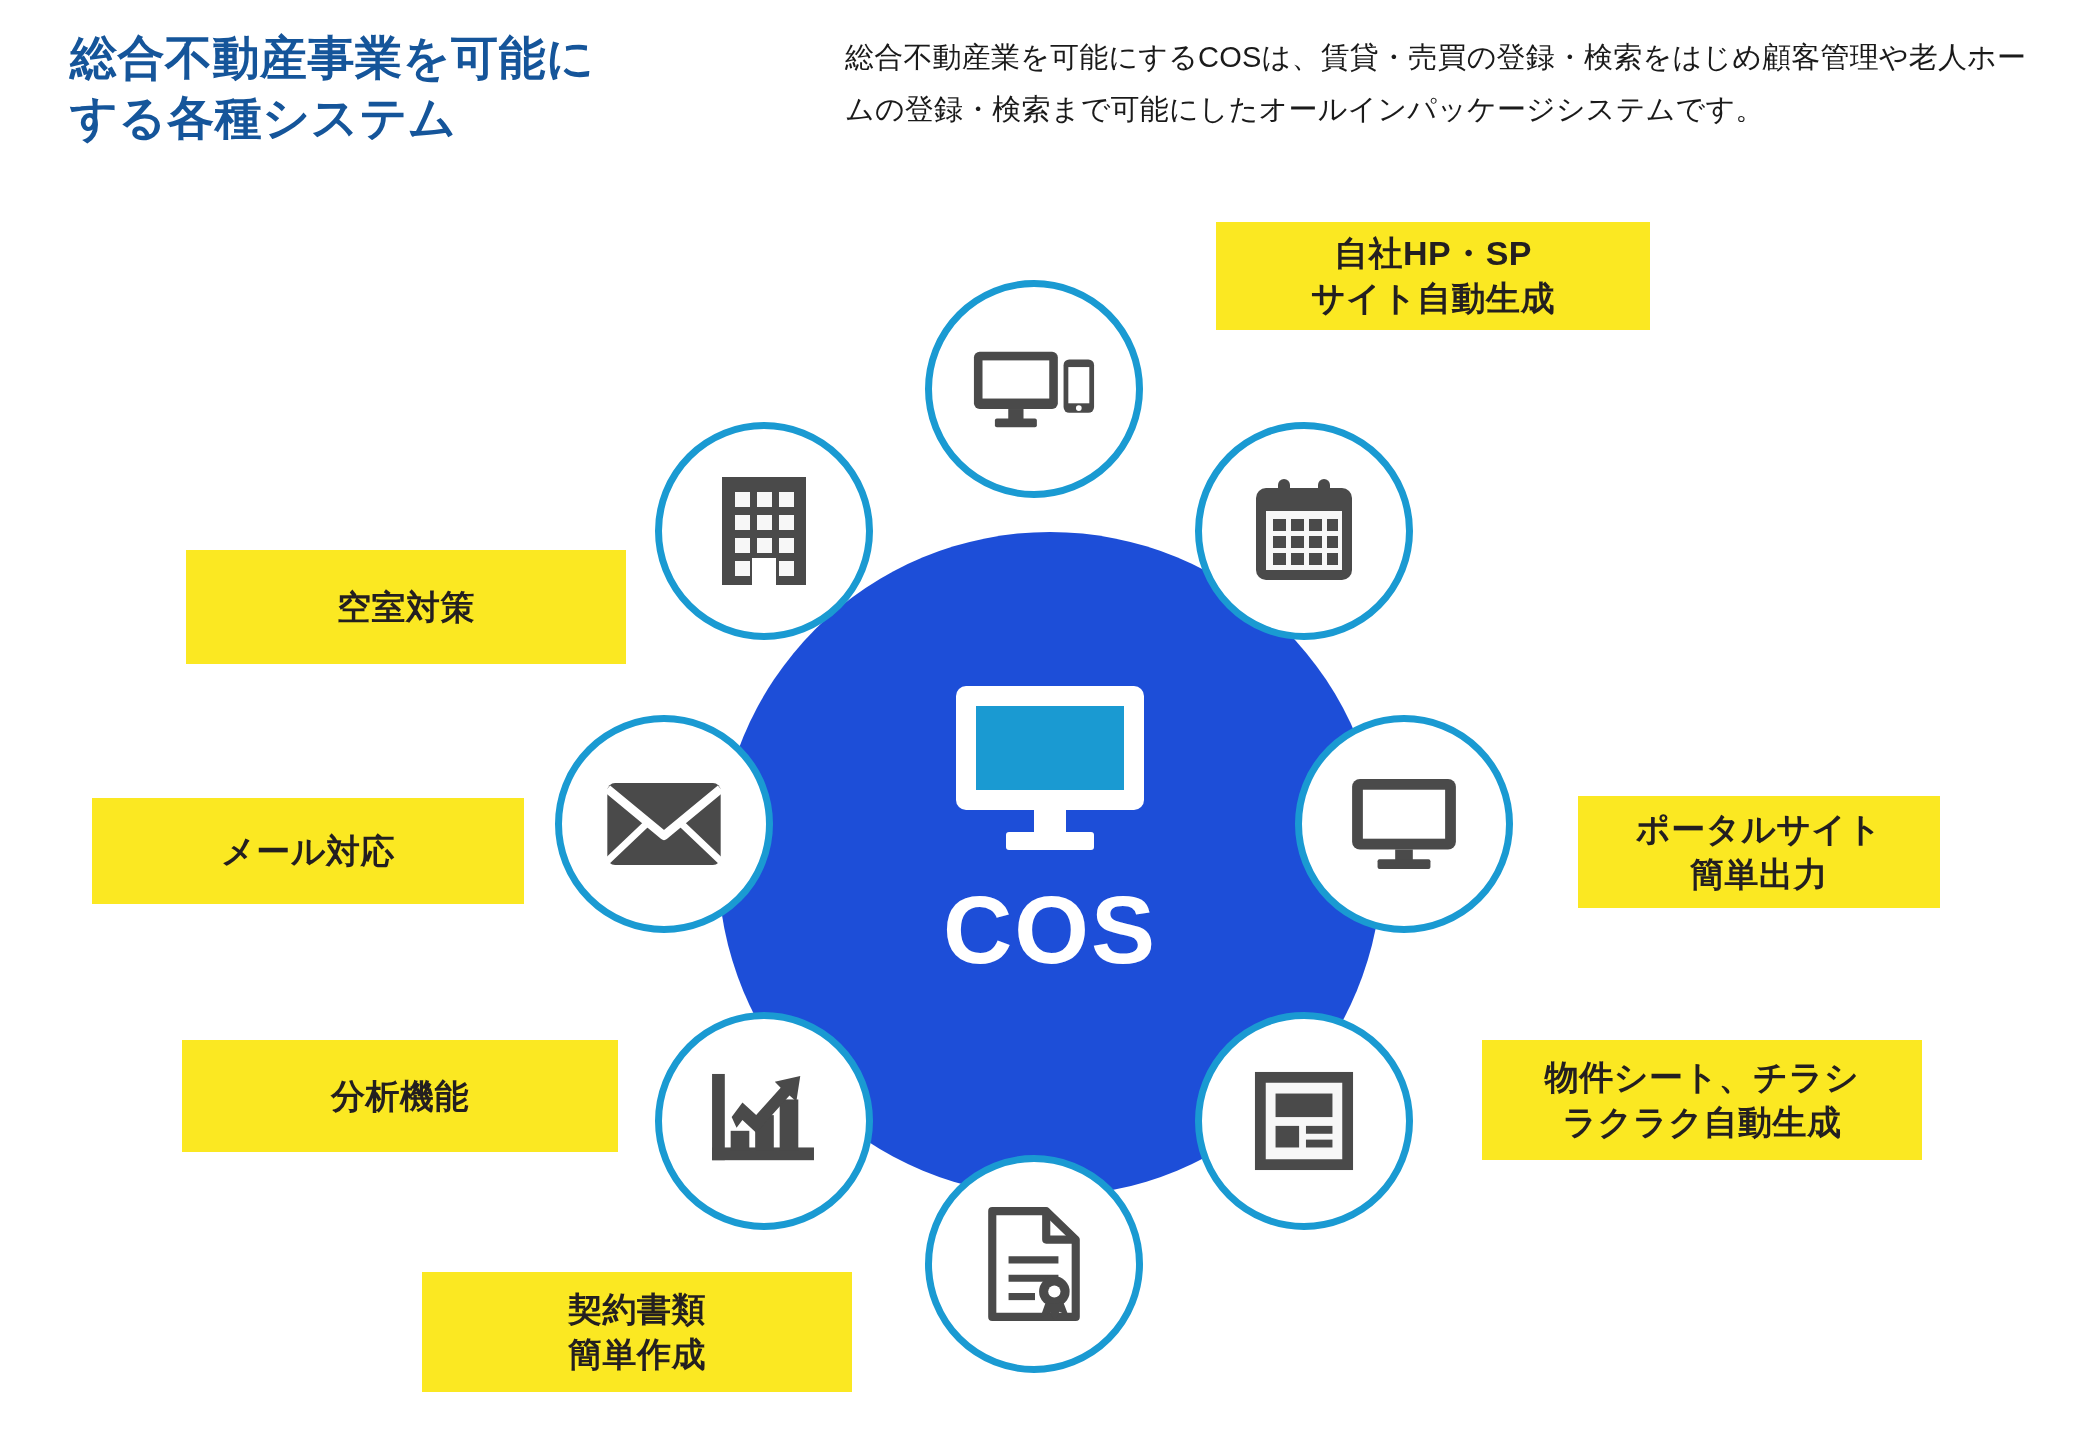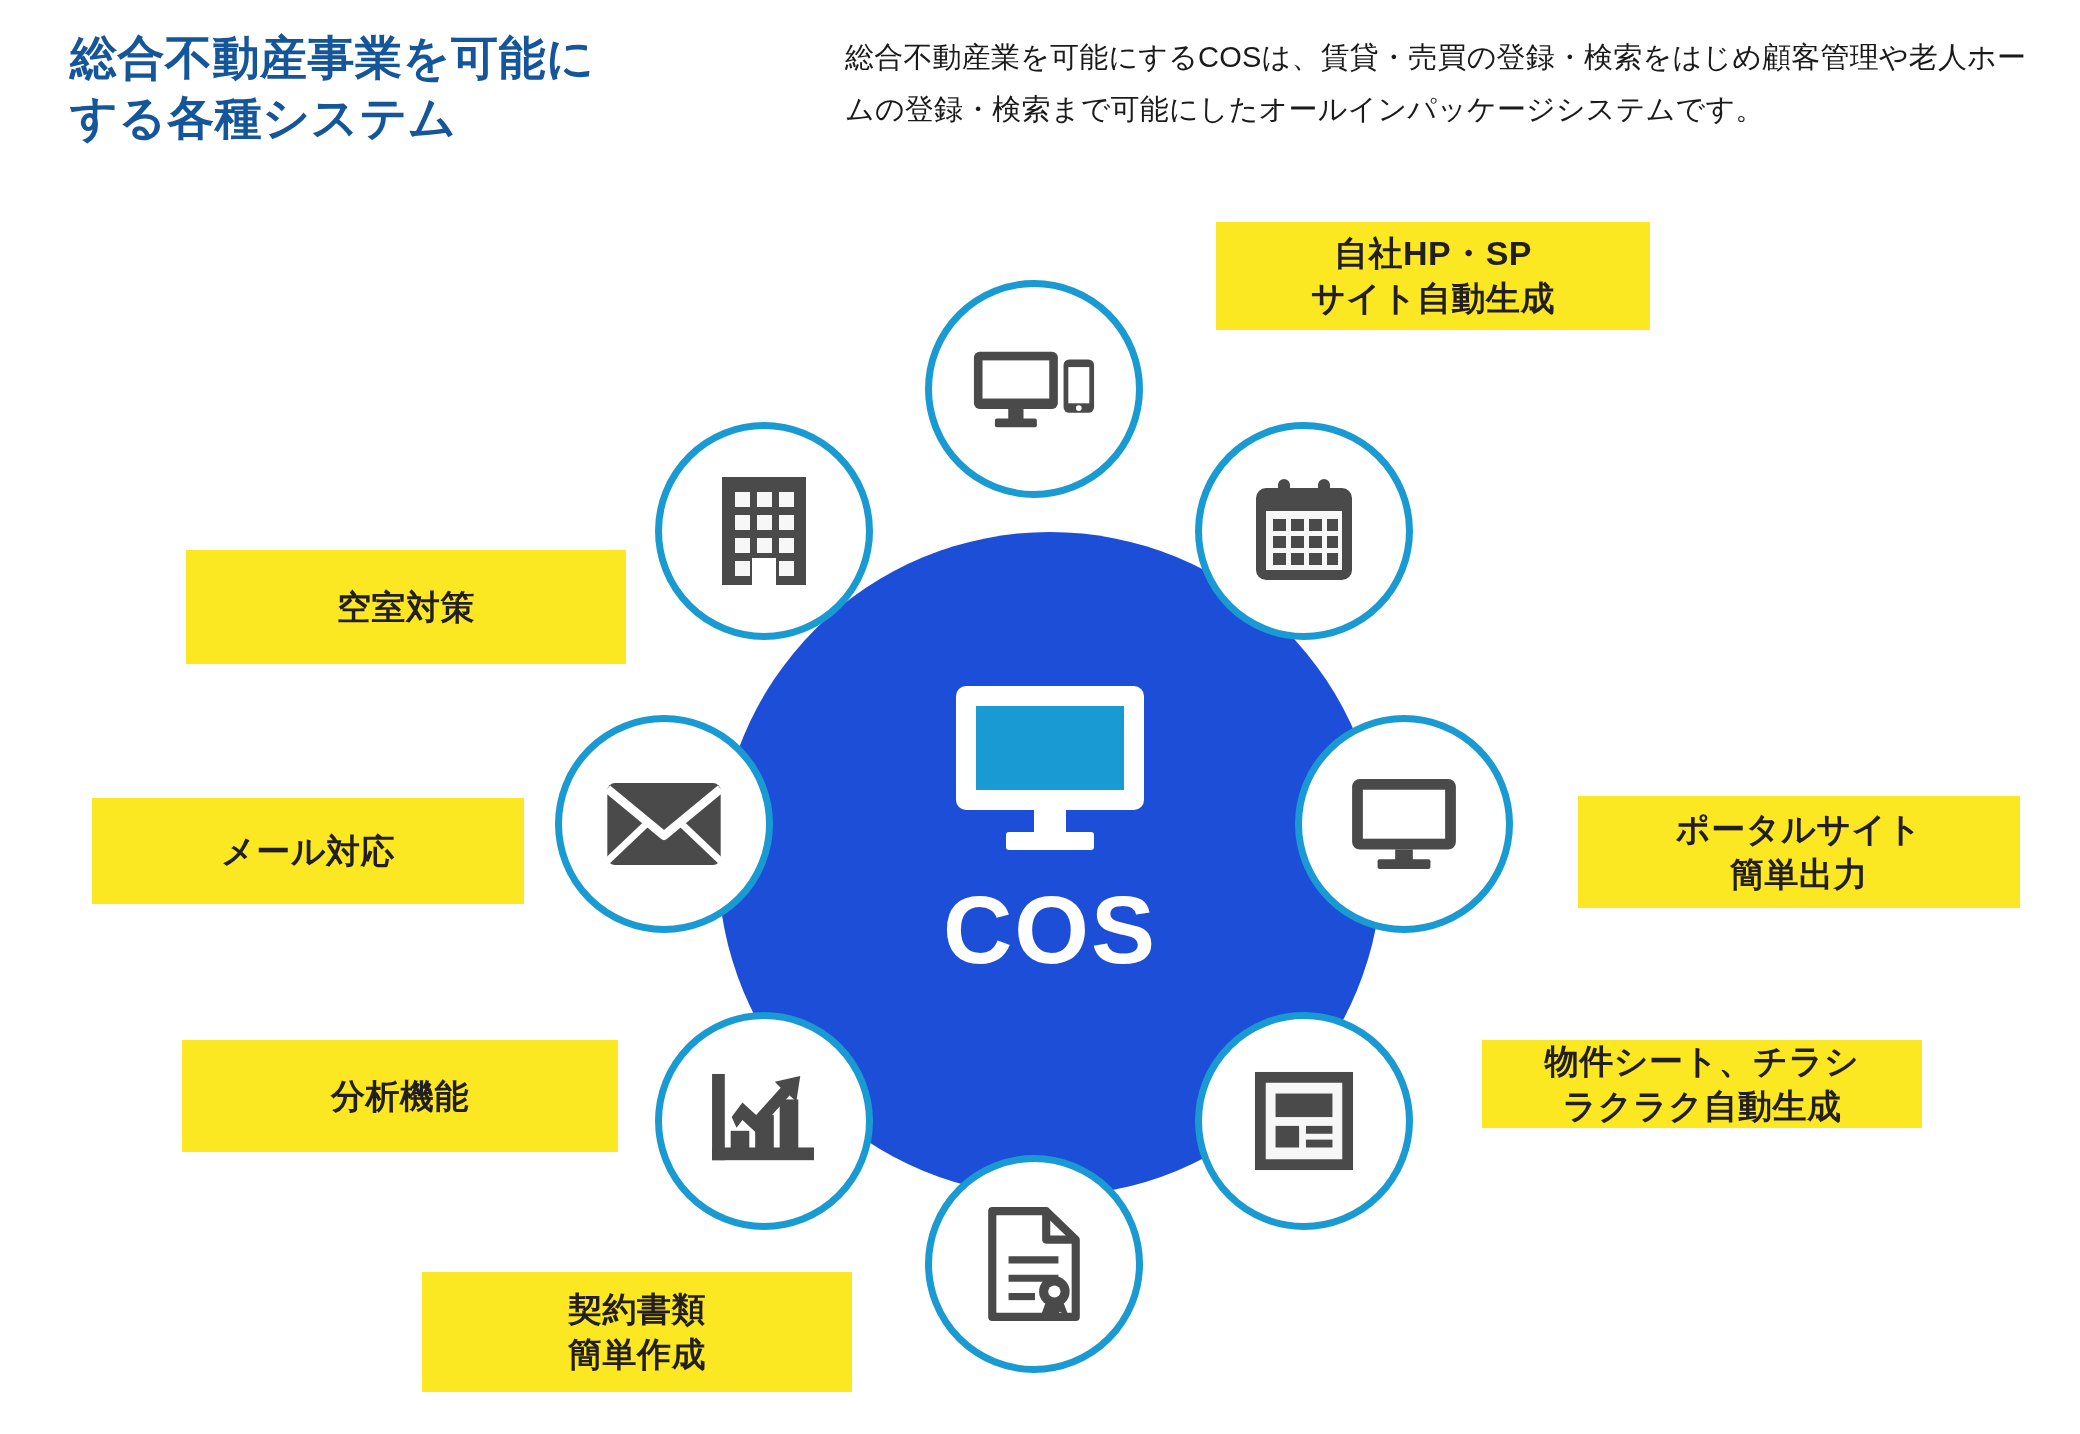--- a/index.html
+++ b/index.html
@@ -125,22 +125,22 @@
     align-items: center;
     justify-content: center;
     text-align: center;
     box-sizing: border-box;
     z-index: 2;
   }
   .label-line { display: block; white-space: nowrap; }
 
   #label-hp        { left: 1216px; top: 22px;   width: 434px; height: 108px; }
   #label-schedule  { left: 1478px; top: 544px;  width: 450px; height: 112px; }
-  #label-portal    { left: 1578px; top: 588px;  width: 442px; height: 112px; }
-  #label-sheet     { left: 1482px; top: 840px;  width: 440px; height: 88px; }
+  #label-portal    { left: 1578px; top: 588px;  width: 362px; height: 112px; }
+  #label-sheet     { left: 1482px; top: 840px;  width: 440px; height: 120px; }
   #label-contract  { left: 422px;  top: 1072px; width: 430px; height: 120px; }
   #label-analysis  { left: 182px;  top: 840px;  width: 436px; height: 112px; }
   #label-mail      { left: 92px;   top: 598px;  width: 432px; height: 106px; }
   #label-vacancy   { left: 186px;  top: 350px;  width: 440px; height: 114px; }
 
   
   #label-schedule { top: 206px; }
   #label-portal   { top: 596px; }
   #label-sheet    { top: 840px; }
 </style>

